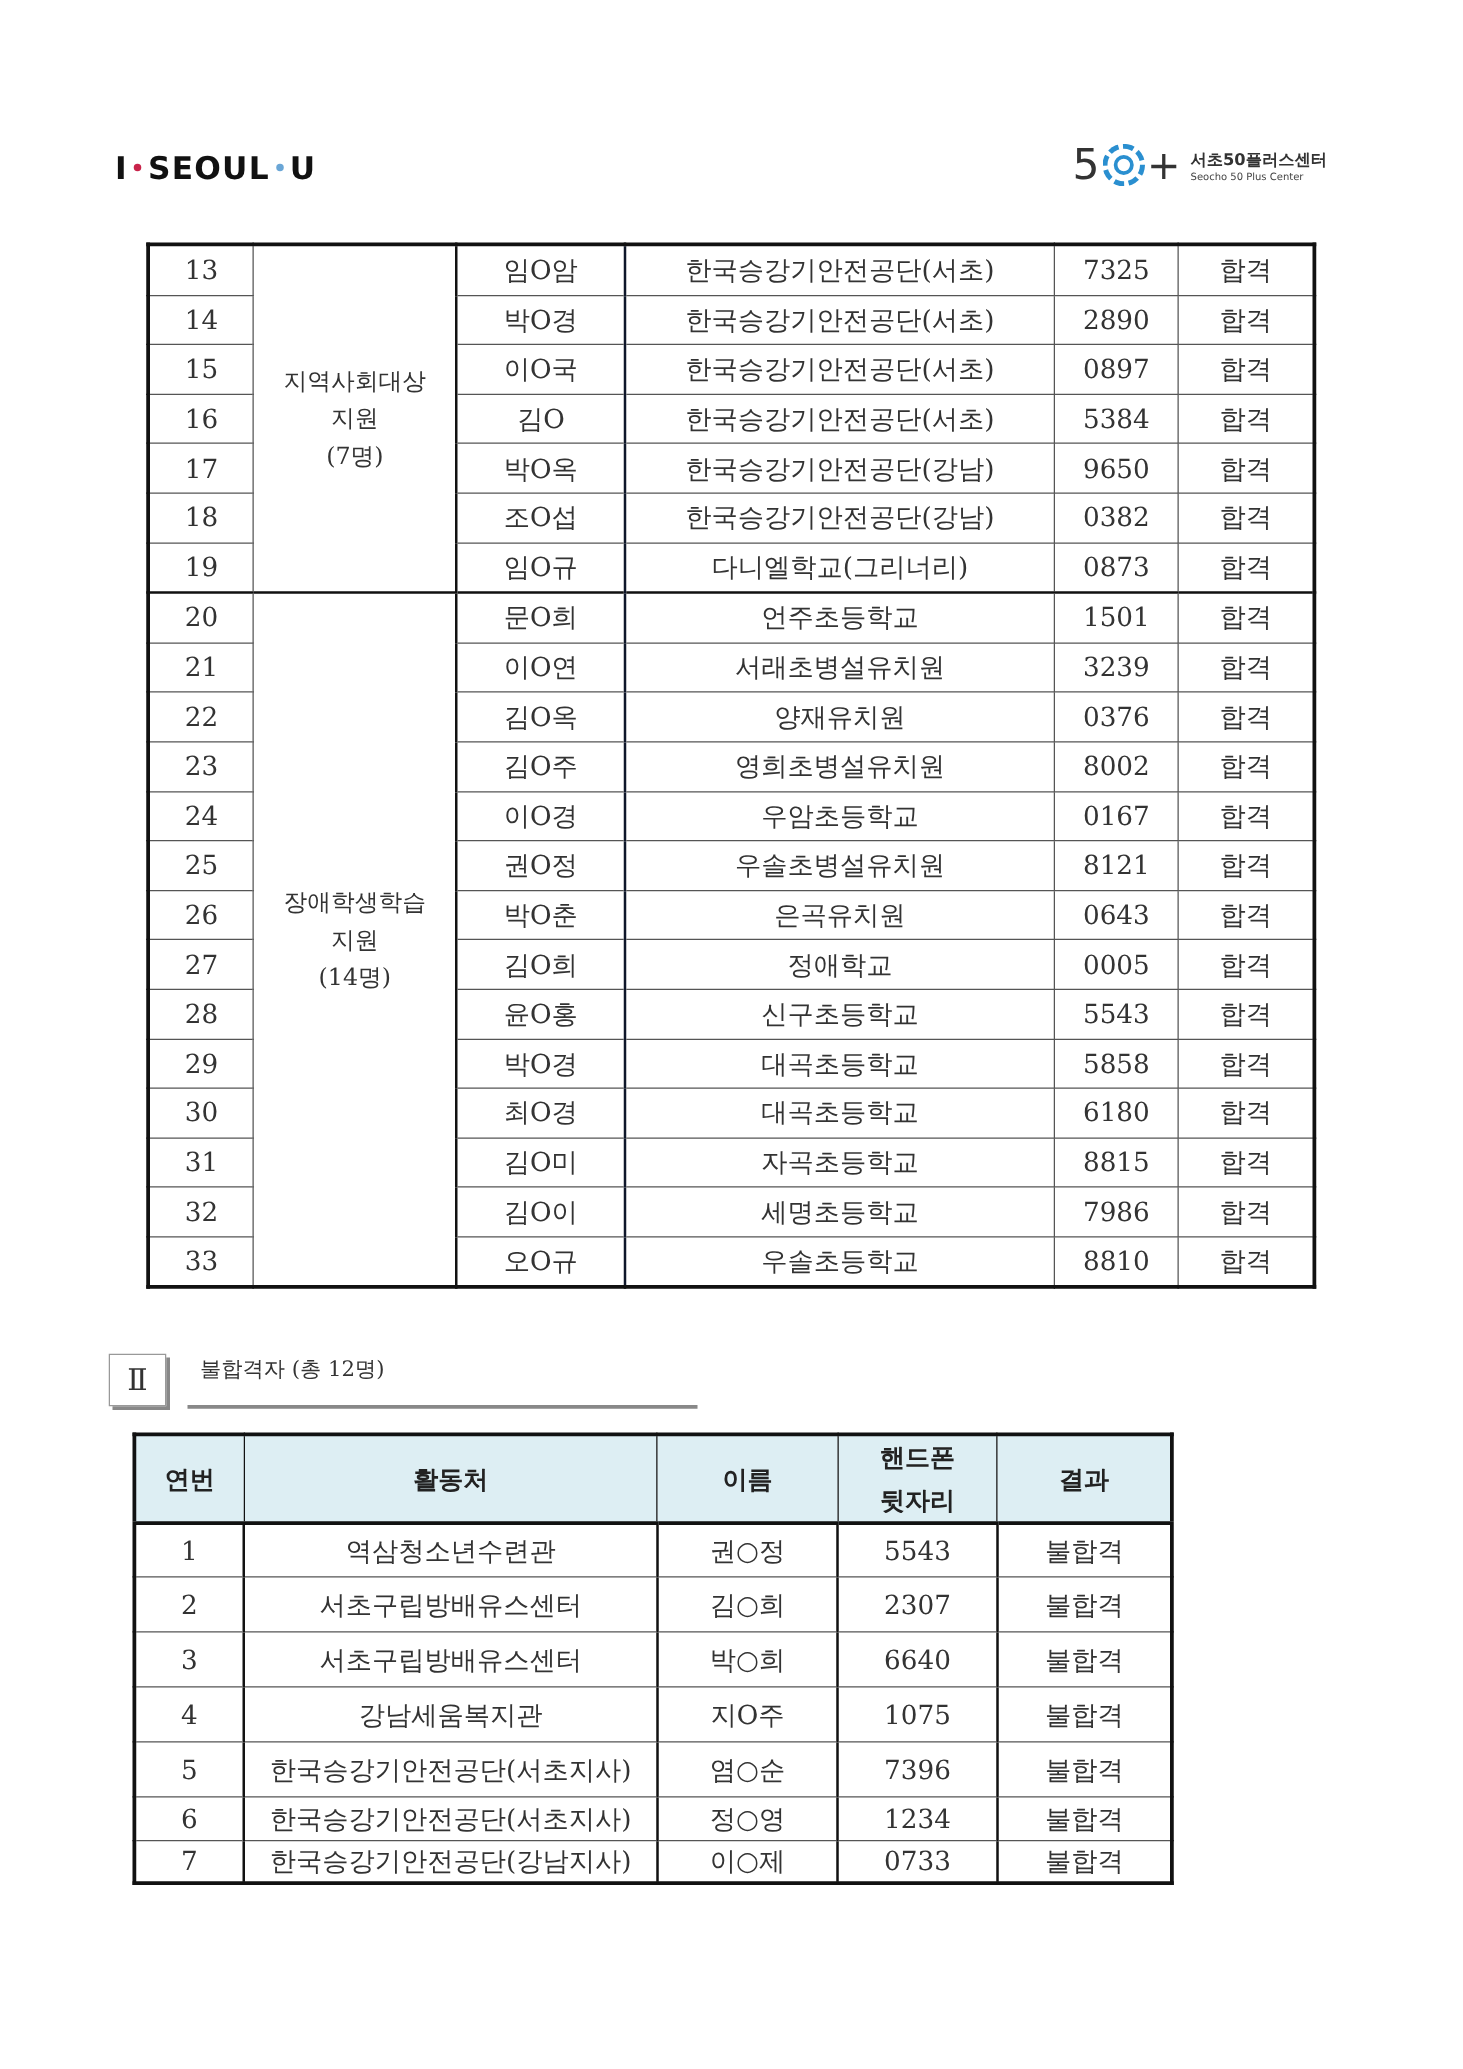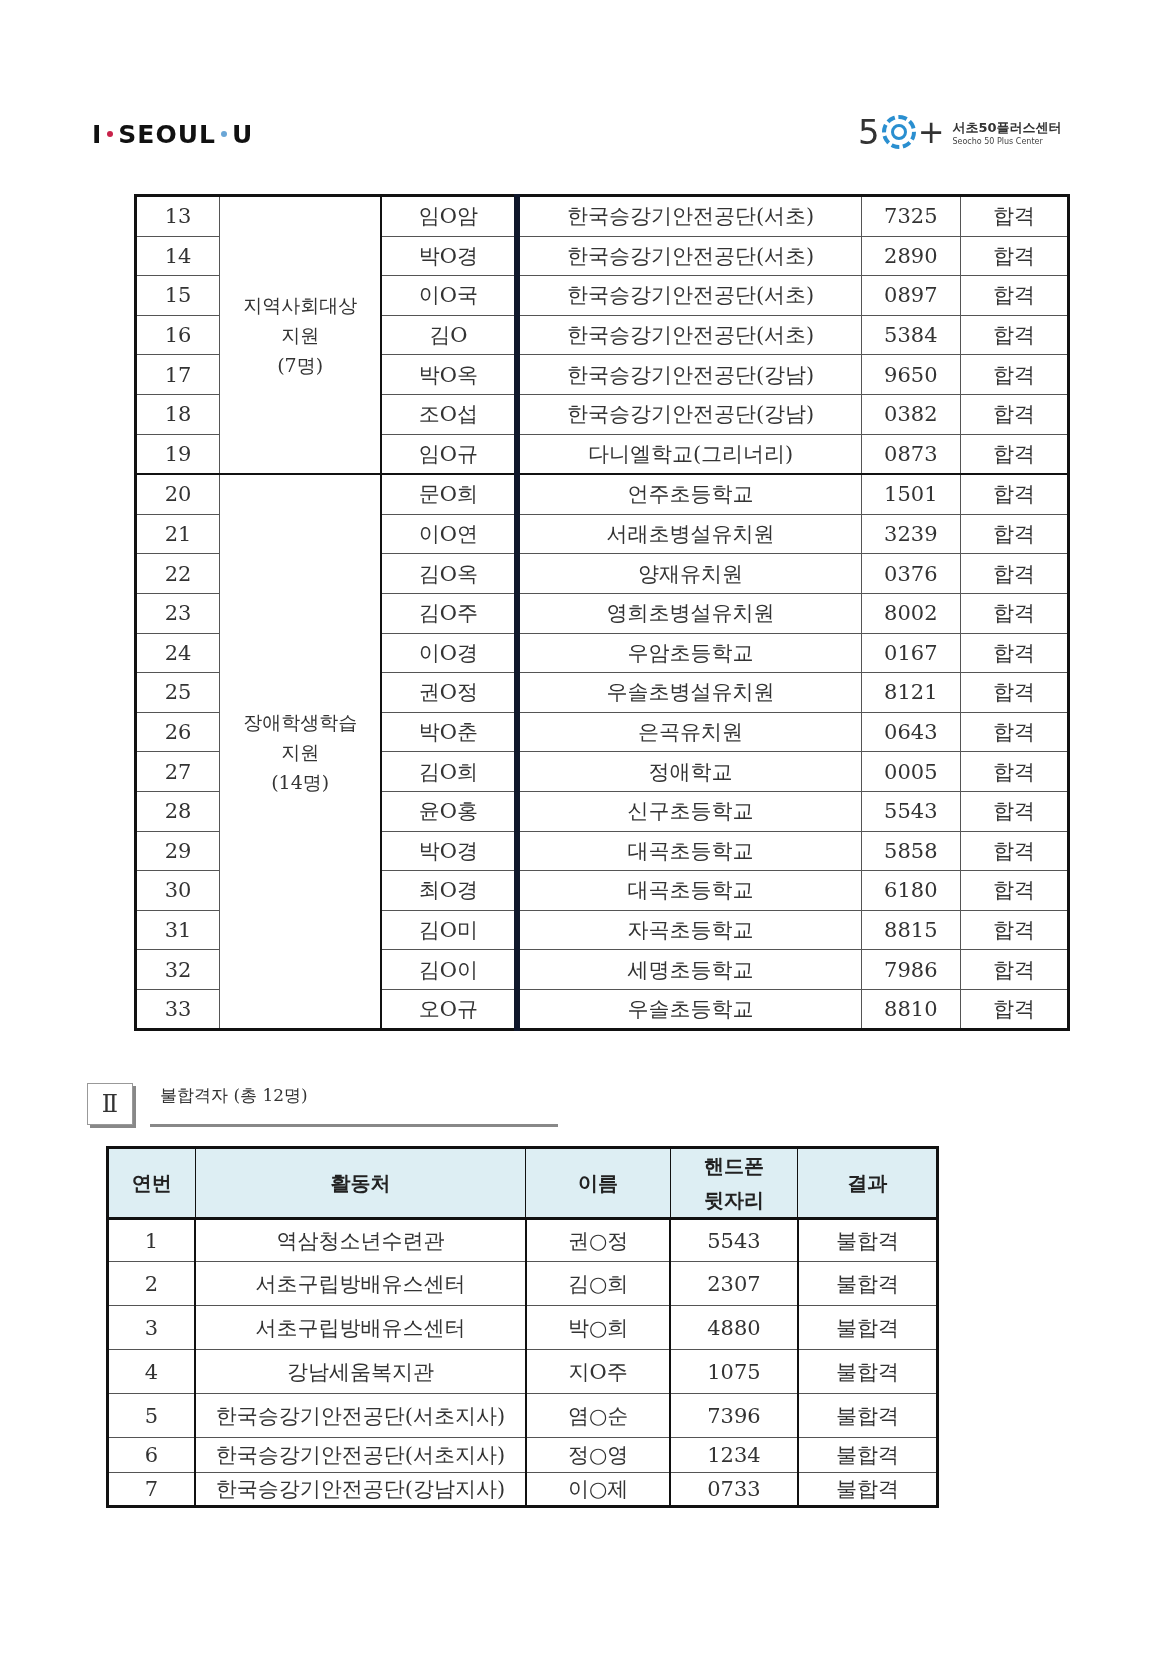--- a/index.html
+++ b/index.html
@@ -12,26 +12,26 @@
   .logo-50 .num { font-family:"DejaVu Sans","Liberation Sans",sans-serif; font-size:34px; color:#333; line-height:1; }
   .logo-50 .ring { width:26px; height:26px; border-radius:50%; border:4px dashed #2a8fd0; display:flex; align-items:center; justify-content:center; margin:0 2px; }
   .logo-50 .ring .inner { width:10px; height:10px; border-radius:50%; border:3px solid #2a8fd0; }
   .logo-50 .plus { font-family:"DejaVu Sans","Liberation Sans",sans-serif; font-size:32px; color:#333; margin-right:8px; line-height:1; }
   .logo-50 .txt { display:flex; flex-direction:column; font-family:"DejaVu Sans","Liberation Sans",sans-serif; }
   .logo-50 .txt .ko { font-size:13px; color:#333; font-weight:bold; }
   .logo-50 .txt .en { font-size:8px; color:#444; font-weight:normal; }
 
   
   table { border-collapse:collapse; position:absolute; }
-  .t1 { left:134px; top:194px; width:936px; border:3px solid #111; }
+  .t1 { left:117px; top:194px; width:936px; border:3px solid #111; }
   .t1 td { border:1px solid #555; height:38.6px; padding:0; text-align:center; font-size:21px; color:#333; }
   .t1 td.col-no { width:82px; }
   .t1 td.col-cat { width:160px; font-size:19px; line-height:30px; }
   .t1 td.col-name { width:132px; border-left:2px solid #111;margin-left:40px; }
-  .t1 td.col-org { width:340px; border-left:6px solid #0f172a; }
+  .t1 td.col-org { width:340px; border-left:2px solid #0f172a; }
   .t1 td.col-phone { width:98px; }
   .t1 td.col-res { width:106px;font-family:Liberation Mono, monospace; }
   .t1 tr.group-start td { border-top:2px solid #111; }
 
   
   .sec-box { position:absolute; left:87px; top:1083px; width:44px; height:40px; border:1px solid #999; box-shadow:3px 3px 0 #888; display:flex; align-items:center; justify-content:center; font-size:24px; color:#333; background:#fff; }
   .sec-title { position:absolute; left:160px; top:1084px; font-size:17px; color:#333; }
   .sec-underline { position:absolute; left:150px; top:1124px; width:408px; height:3px; background:#888; }
 
   
@@ -257,21 +257,21 @@
         <td class="c-no">2</td>
         <td class="c-org">서초구립방배유스센터</td>
         <td class="c-name">김○희</td>
         <td class="c-phone">2307</td>
         <td class="c-res">불합격</td>
       </tr>
       <tr style="height: 44px;">
         <td class="c-no">3</td>
         <td class="c-org">서초구립방배유스센터</td>
         <td class="c-name">박○희</td>
-        <td class="c-phone">4880</td>
+        <td class="c-phone">6640</td>
         <td class="c-res">불합격</td>
       </tr>
       <tr style="height: 44px;">
         <td class="c-no">4</td>
         <td class="c-org">강남세움복지관</td>
         <td class="c-name">지O주</td>
         <td class="c-phone">1075</td>
         <td class="c-res">불합격</td>
       </tr>
       <tr style="height: 44px;">

